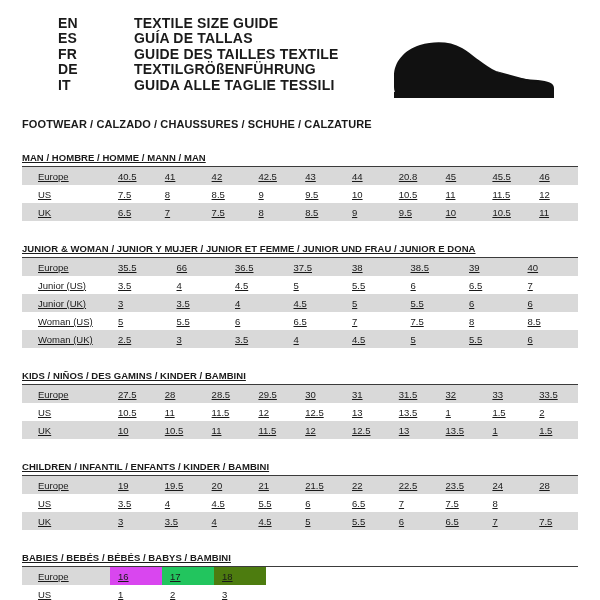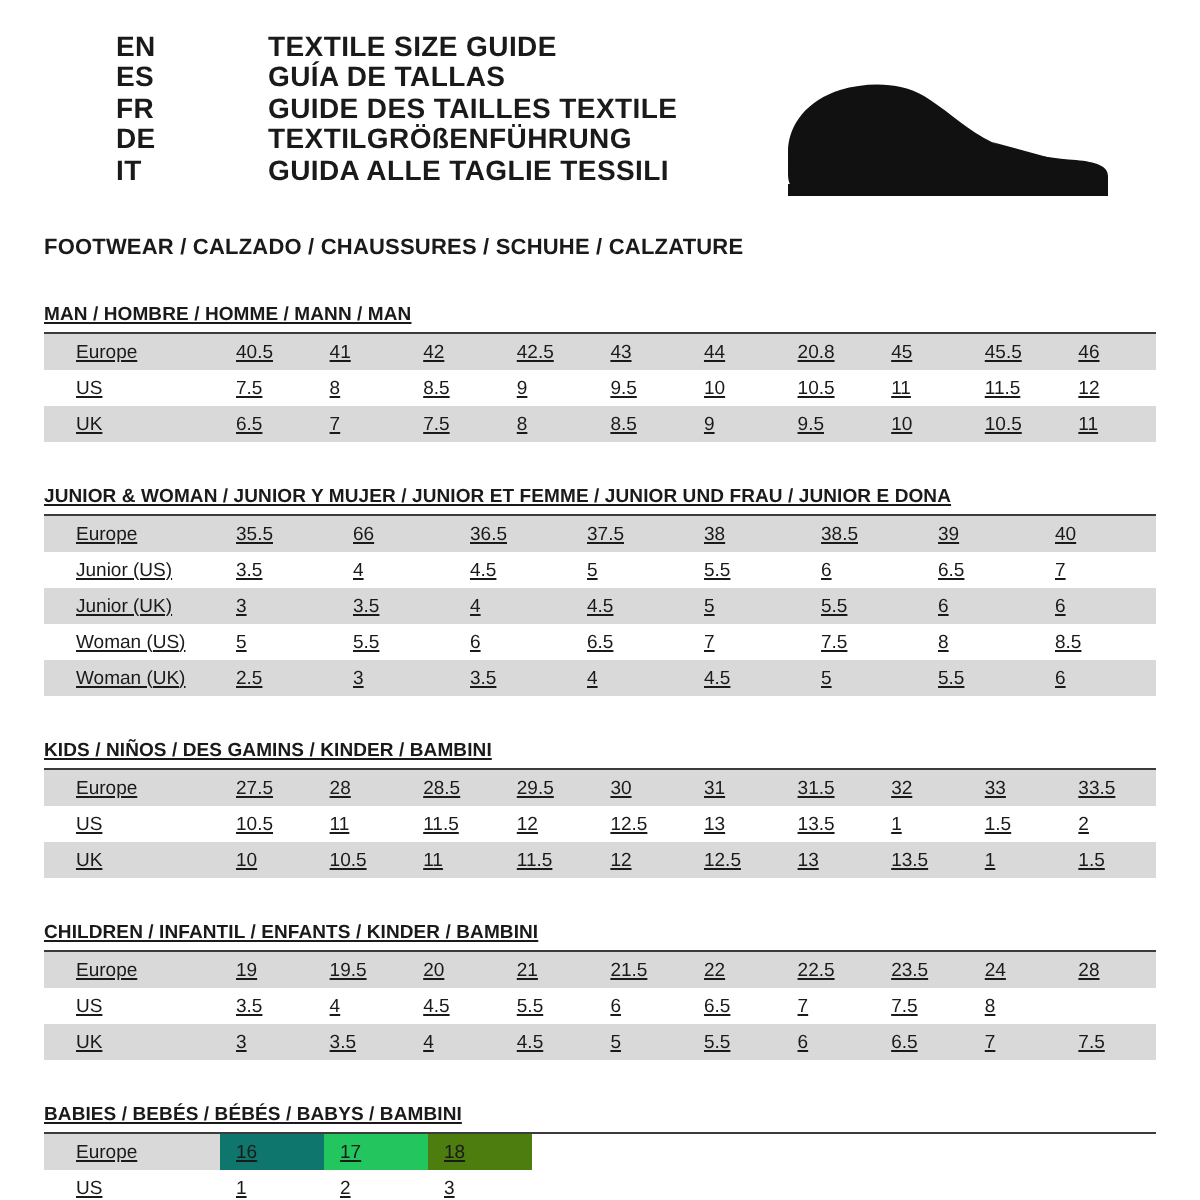--- a/index.html
+++ b/index.html
@@ -342,21 +342,21 @@
     </tbody>
       </table>
   </div>
 
   <div class="group babies">
     <div class="group-title">BABIES / BEBÉS / BÉBÉS / BABYS / BAMBINI</div>
     <table class="size-table">
       <tbody>
           <tr>
         <td class="rowhead" style="width:72px;background:#d9d9d9">Europe</td>
-        <td style="background:#0f766e">16</td>
+        <td style="background:#d946ef">16</td>
         <td style="background:#22c55e">17</td>
         <td style="background:#4d7c0f">18</td>
         <td></td>
         <td></td>
         <td></td>
         <td></td>
         <td></td>
         <td></td>
       </tr>
       <tr>

